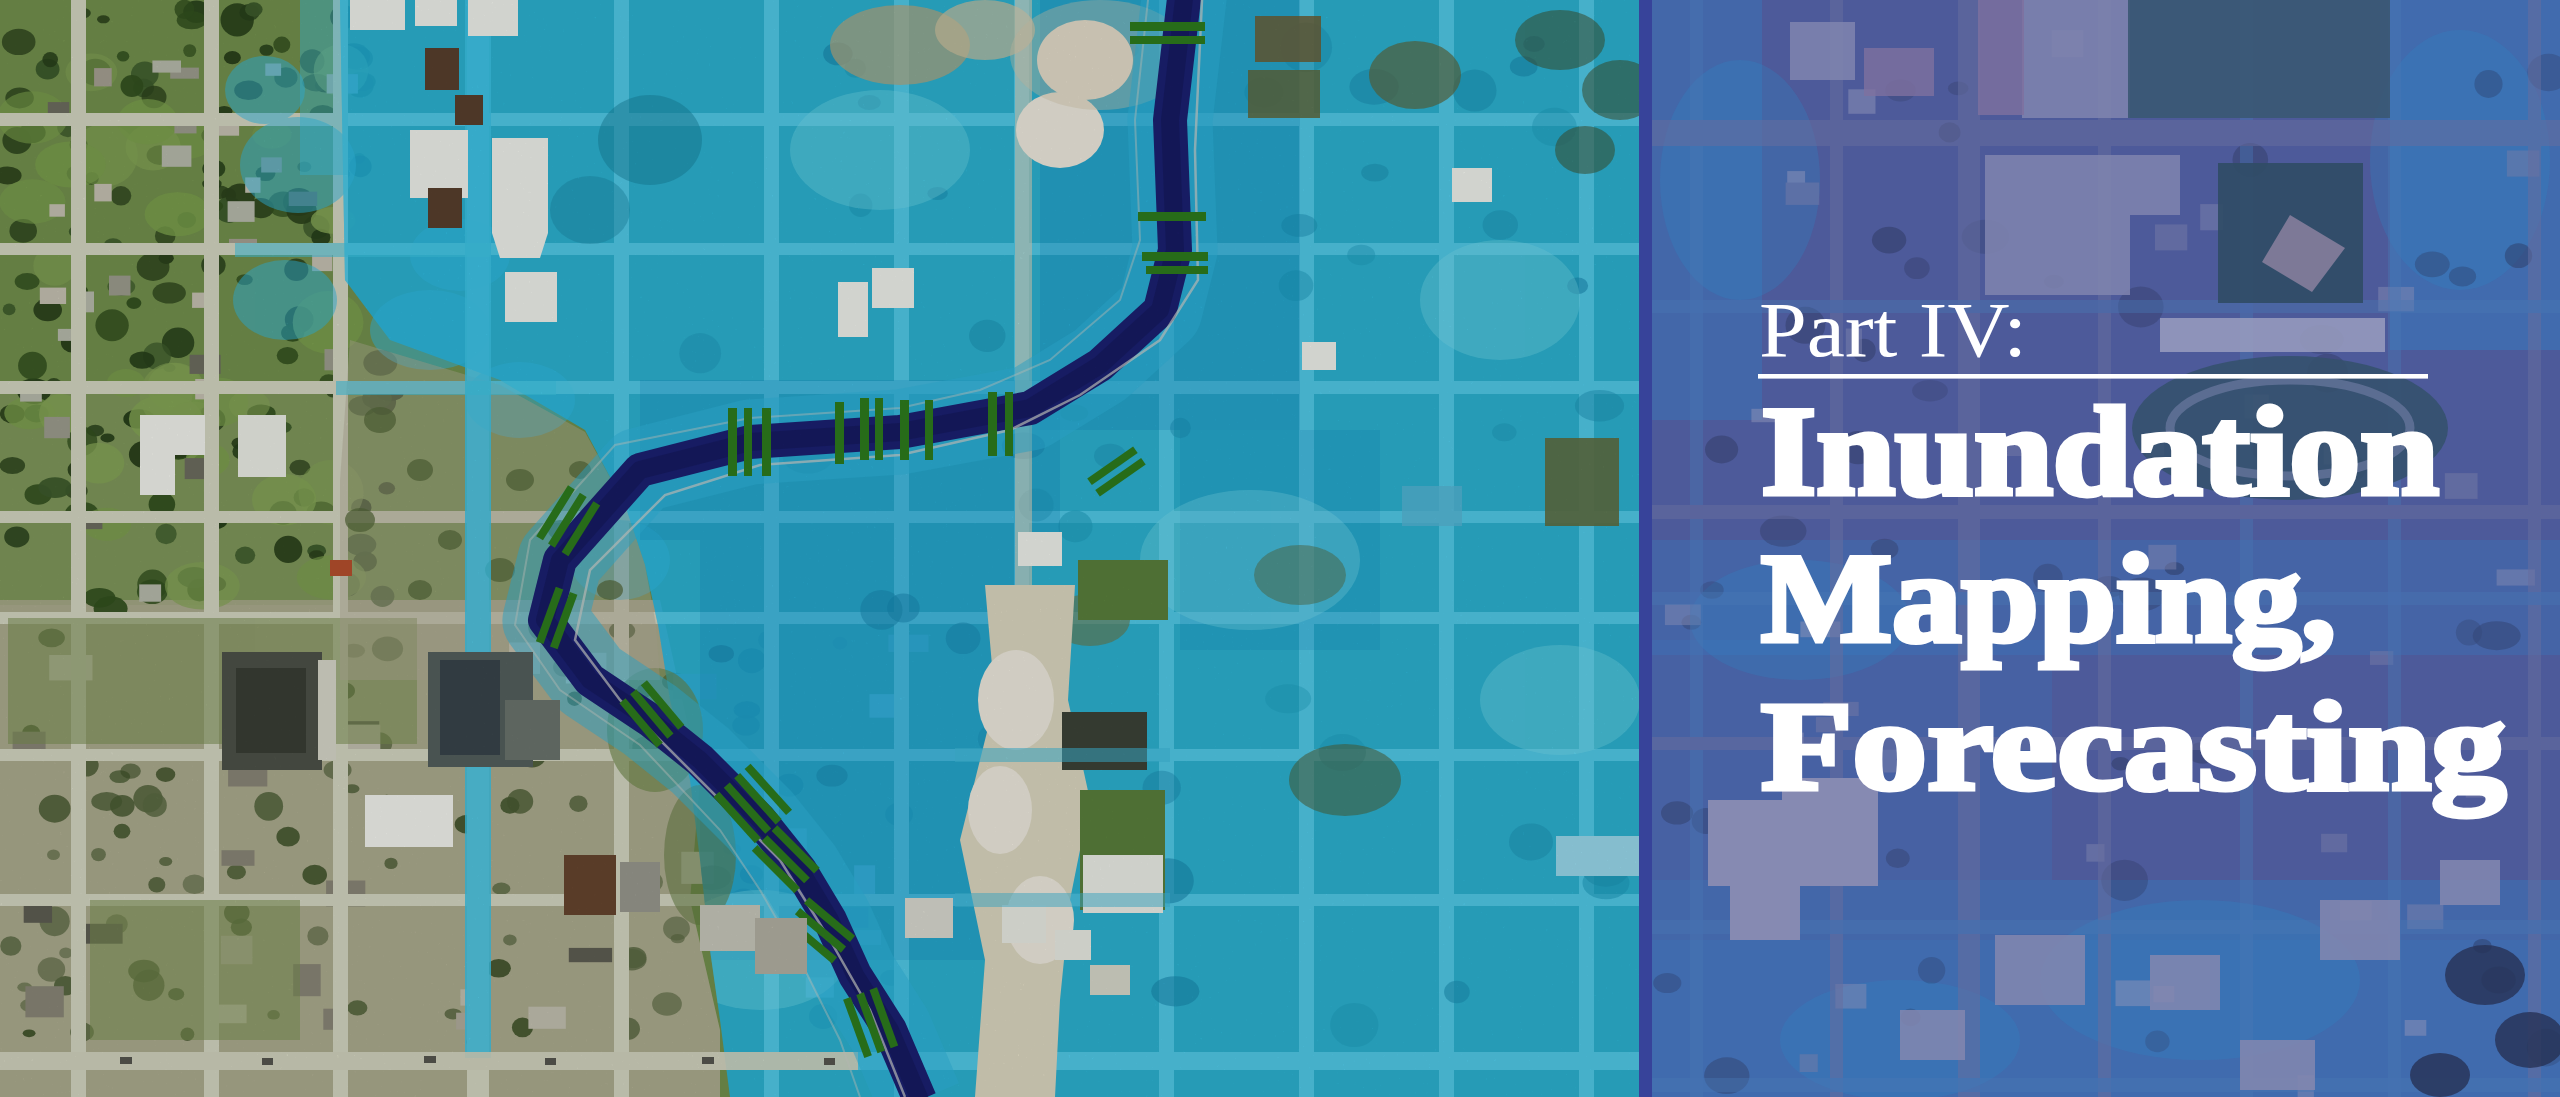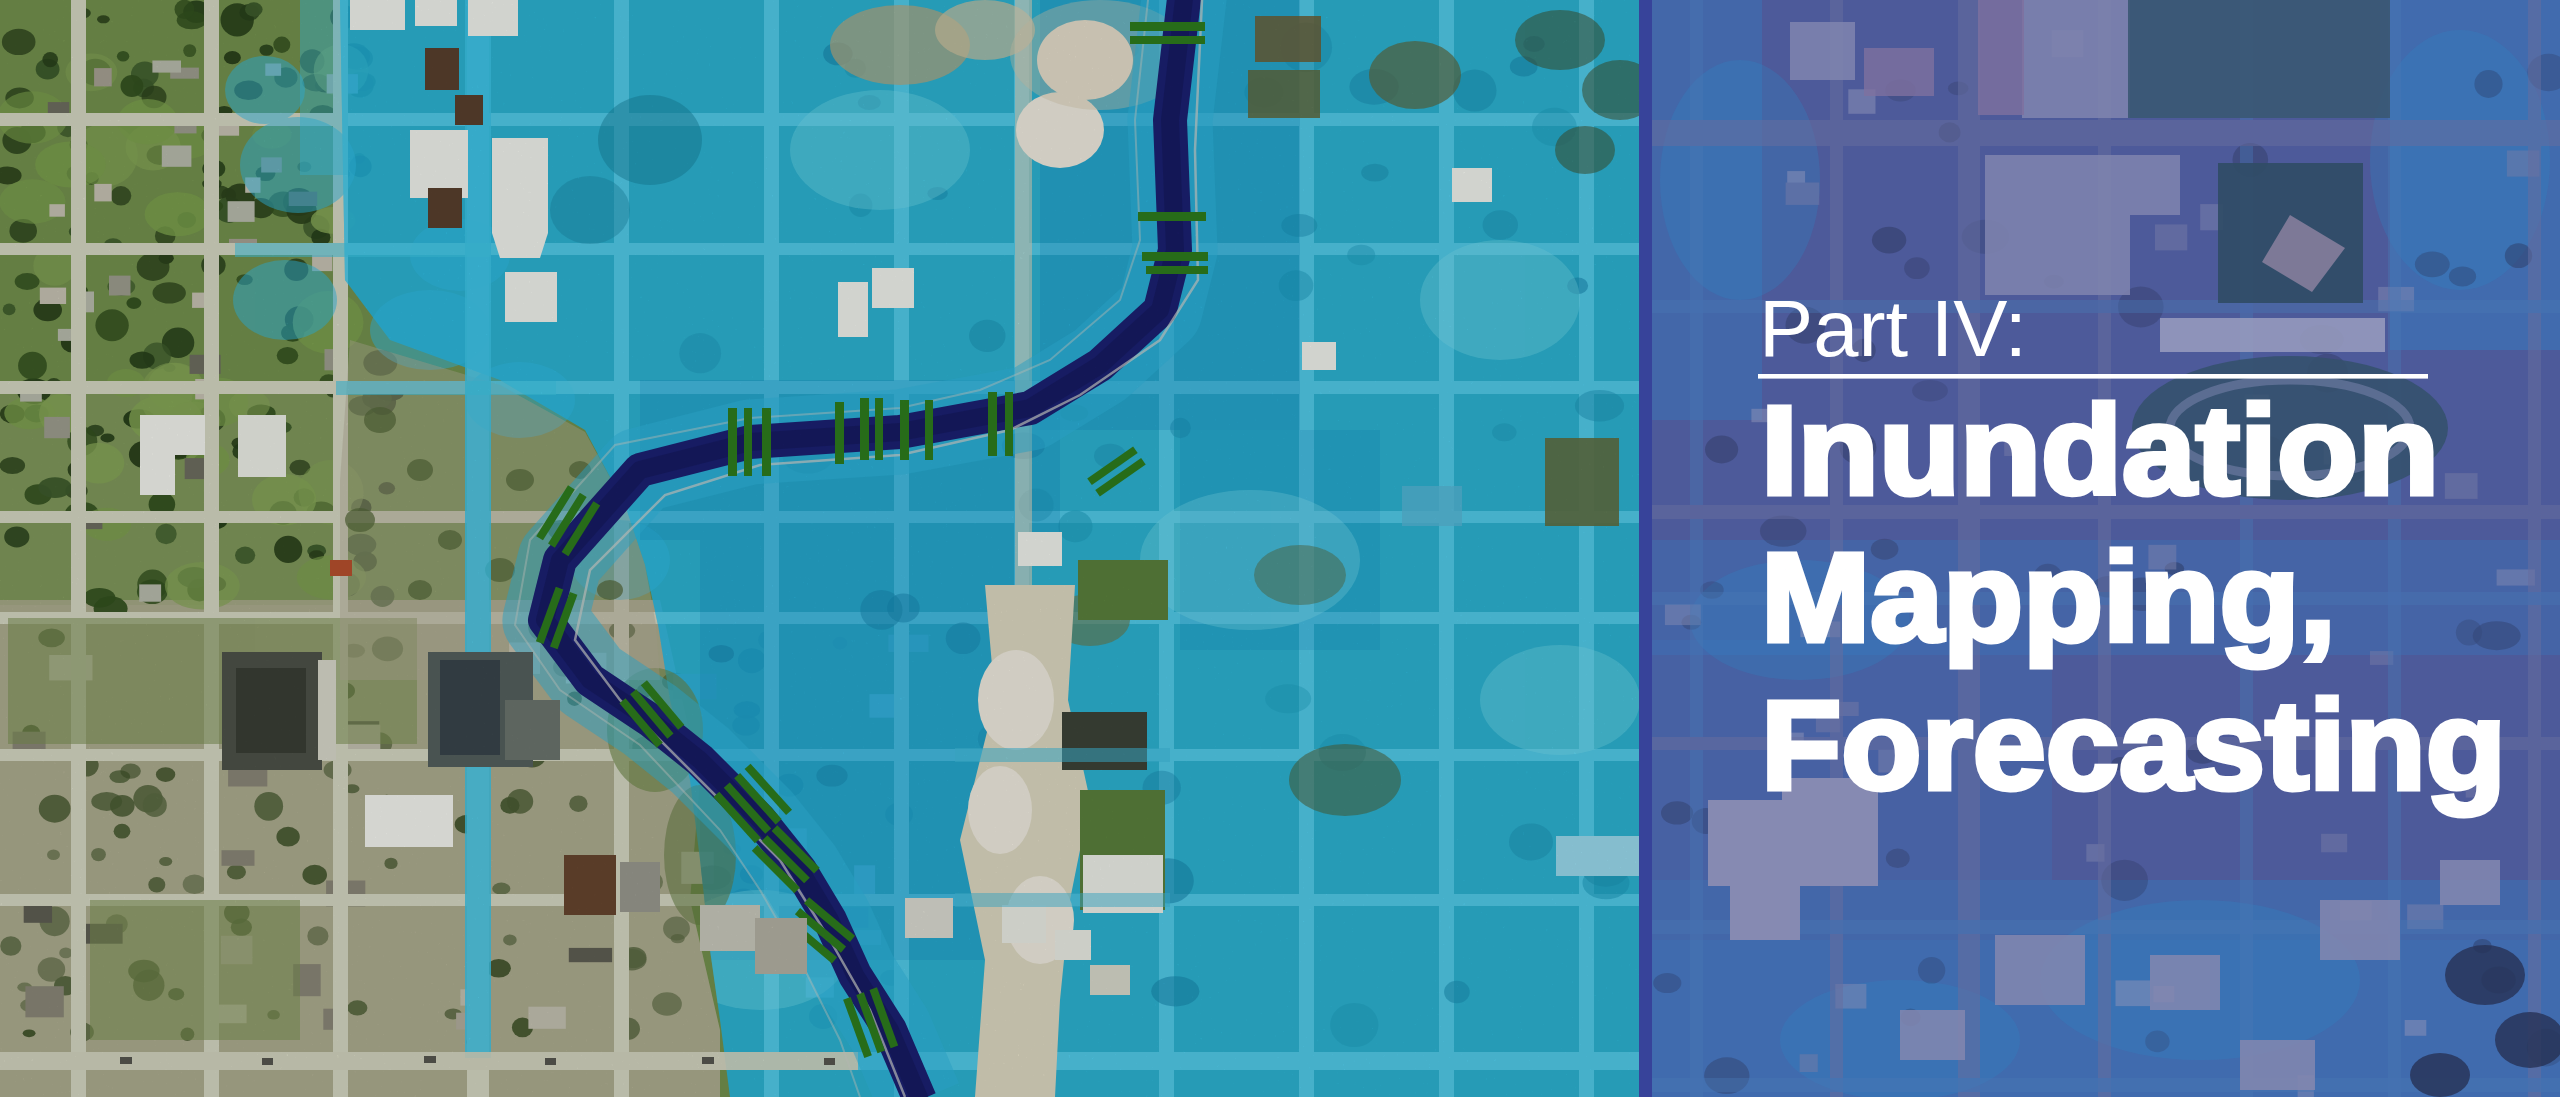--- a/index.html
+++ b/index.html
@@ -1,16 +1,16 @@
 <!DOCTYPE html>
 <html><head>
 <meta charset="utf-8">
 <style>
   html,body{margin:0;padding:0;background:#000;}
-  #wrap{width:2560px;height:1097px;overflow:hidden;position:relative;font-family:Liberation Sans, sans-serif;}
+  #wrap{width:2560px;height:1097px;overflow:hidden;position:relative;font-family:Liberation Serif, serif;}
   svg{display:block;}
 </style>
 </head>
 <body>
 <div id="wrap">
 <svg width="2560" height="1097" viewBox="0 0 2560 1097" xmlns="http://www.w3.org/2000/svg">
 <defs>
   <clipPath id="leftmap">
           <rect x="0" y="0" width="1651" height="1097"></rect>
         </clipPath>

